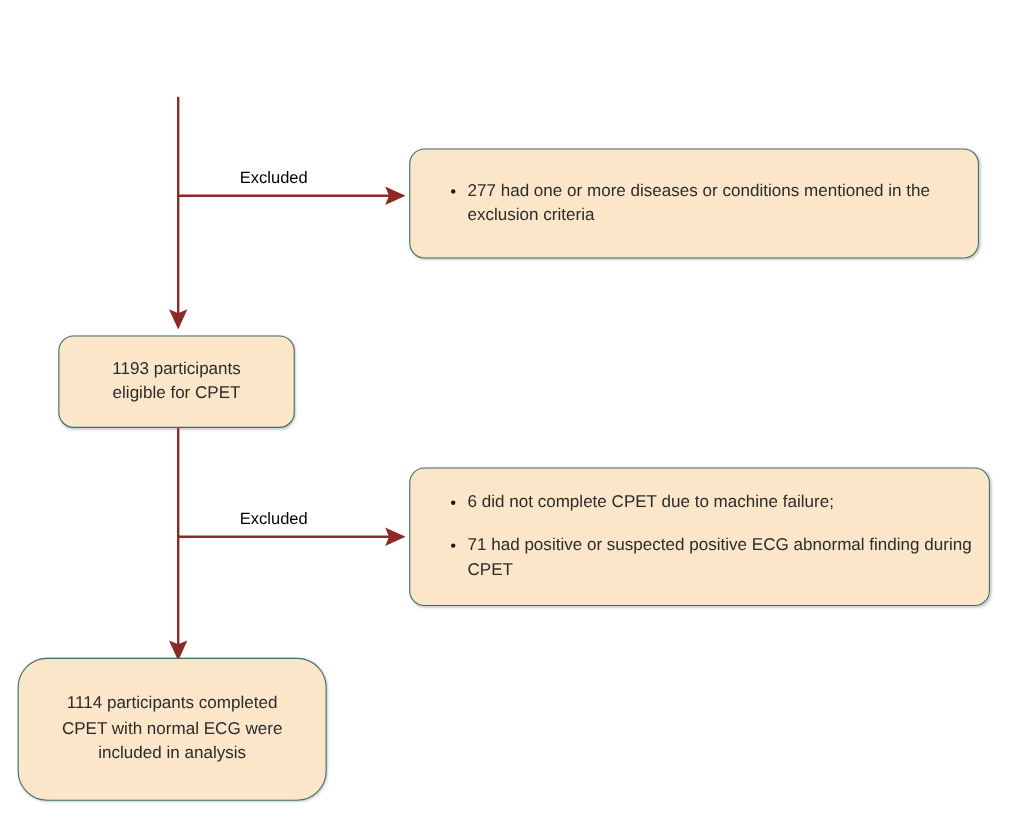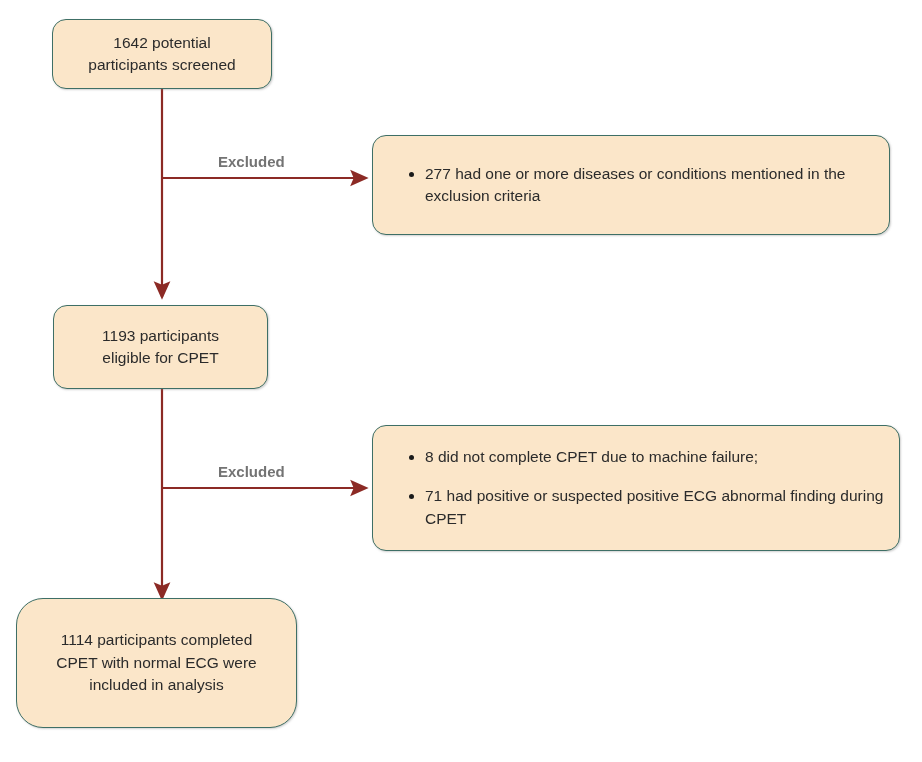--- a/index.html
+++ b/index.html
@@ -58,23 +58,22 @@
   ul.bullets li + li {
     margin-top: 17px;
   }
   ul.bullets li::marker {
     font-size: 15px;
     color: #1a1a1a;
   }
   .edge-label {
     position: absolute;
     font-size: 15px;
-    color: #737373;
+    color: #000000;
     white-space: nowrap;
-    font-weight: bold;
   }
   svg.connectors {
     position: absolute;
     left: 0;
     top: 0;
     width: 922px;
     height: 762px;
     pointer-events: none;
   }
 </style>
@@ -92,41 +91,37 @@
 
     <line x1="162" y1="88" x2="162" y2="297" stroke="#8c2a25" stroke-width="2.2" marker-end="url(#arrowhead)"></line>
 
     <line x1="162" y1="178" x2="366" y2="178" stroke="#8c2a25" stroke-width="2.2" marker-end="url(#arrowhead)"></line>
 
     <line x1="162" y1="389" x2="162" y2="598" stroke="#8c2a25" stroke-width="2.2" marker-end="url(#arrowhead)"></line>
 
     <line x1="162" y1="488" x2="366" y2="488" stroke="#8c2a25" stroke-width="2.2" marker-end="url(#arrowhead)"></line>
   </svg>
 
-  <div class="node" style="left:52px; top:19px; width:220px; height:70px;">
-    <span class="node-text">1642 potential
-participants screened</span>
-  </div>
 
   <div class="node bulleted" style="left:372px; top:135px; width:518px; height:100px;">
     <ul class="bullets">
       <li>277 had one or more diseases or conditions mentioned in the exclusion criteria</li>
     </ul>
   </div>
 
   <div class="edge-label" style="left:218px; top:153px;">Excluded</div>
 
   <div class="node" style="left:53px; top:305px; width:215px; height:84px;">
     <span class="node-text">1193 participants
 eligible for CPET</span>
   </div>
 
   <div class="node bulleted" style="left:372px; top:425px; width:528px; height:126px;">
     <ul class="bullets">
-      <li>8 did not complete CPET due to machine failure;</li>
+      <li>6 did not complete CPET due to machine failure;</li>
       <li>71 had positive or suspected positive ECG abnormal finding during CPET</li>
     </ul>
   </div>
 
   <div class="edge-label" style="left:218px; top:463px;">Excluded</div>
 
   <div class="node" style="left:16px; top:598px; width:281px; height:130px;border-radius:27px;">
     <span class="node-text">1114 participants completed
 CPET with normal ECG were
 included in analysis</span>

